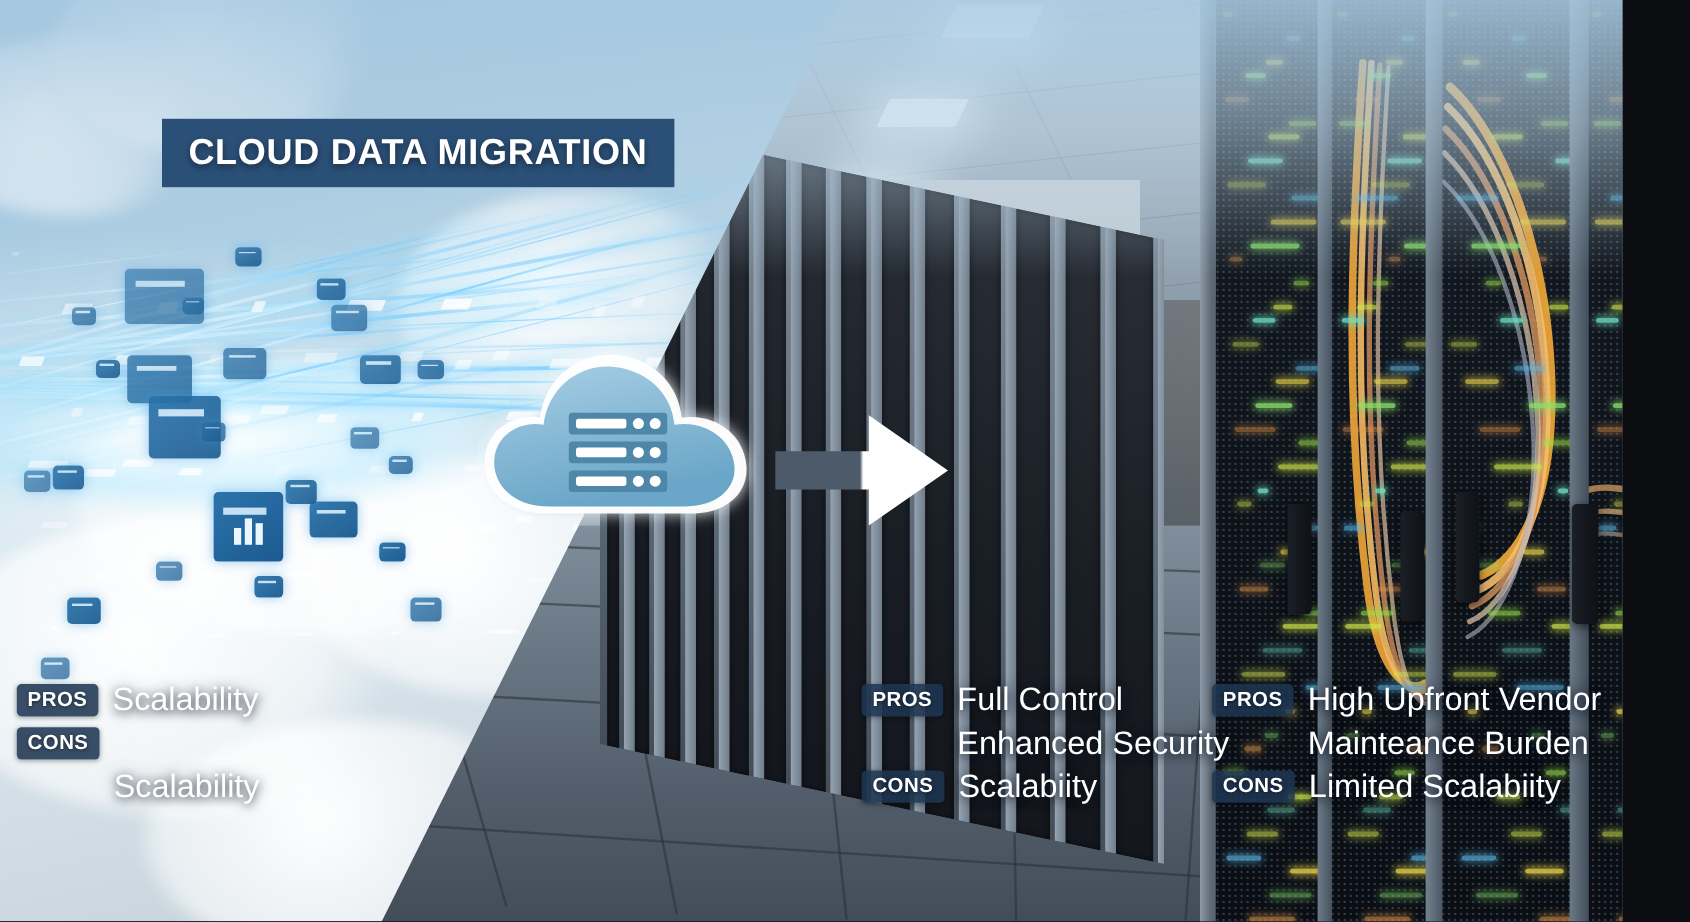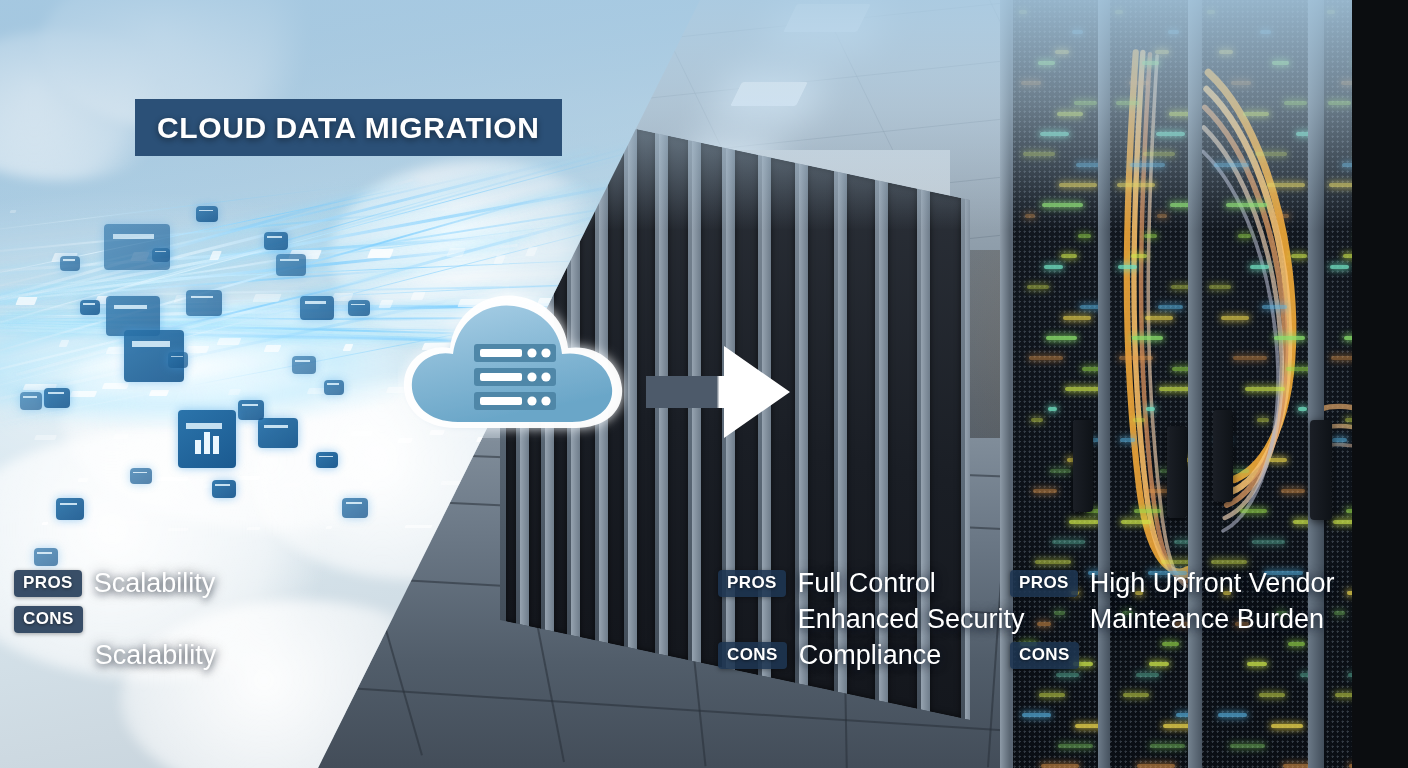--- a/index.html
+++ b/index.html
@@ -767,31 +767,32 @@
     <div class="row">
       <span class="badge">PROS</span>
       <span class="item">Full Control</span>
     </div>
     <div class="row r2">
       <span class="badge ghost">PROS</span>
       <span class="item">Enhanced Security</span>
     </div>
     <div class="row">
       <span class="badge">CONS</span>
-      <span class="item">Compliance</span>
+      <span class="item">Scalabiity</span>
     </div>
   </div>
 
   <div class="col" id="col-onprem-cons">
     <div class="row">
       <span class="badge">PROS</span>
       <span class="item">High Upfront Vendor</span>
     </div>
     <div class="row">
       <span class="badge ghost">PROS</span>
       <span class="item">Mainteance Burden</span>
     </div>
     <div class="row">
       <span class="badge">CONS</span>
+      <span class="item">Limited Scalabiity</span>
     </div>
   </div>
 
 </div>
 
 </body></html>

